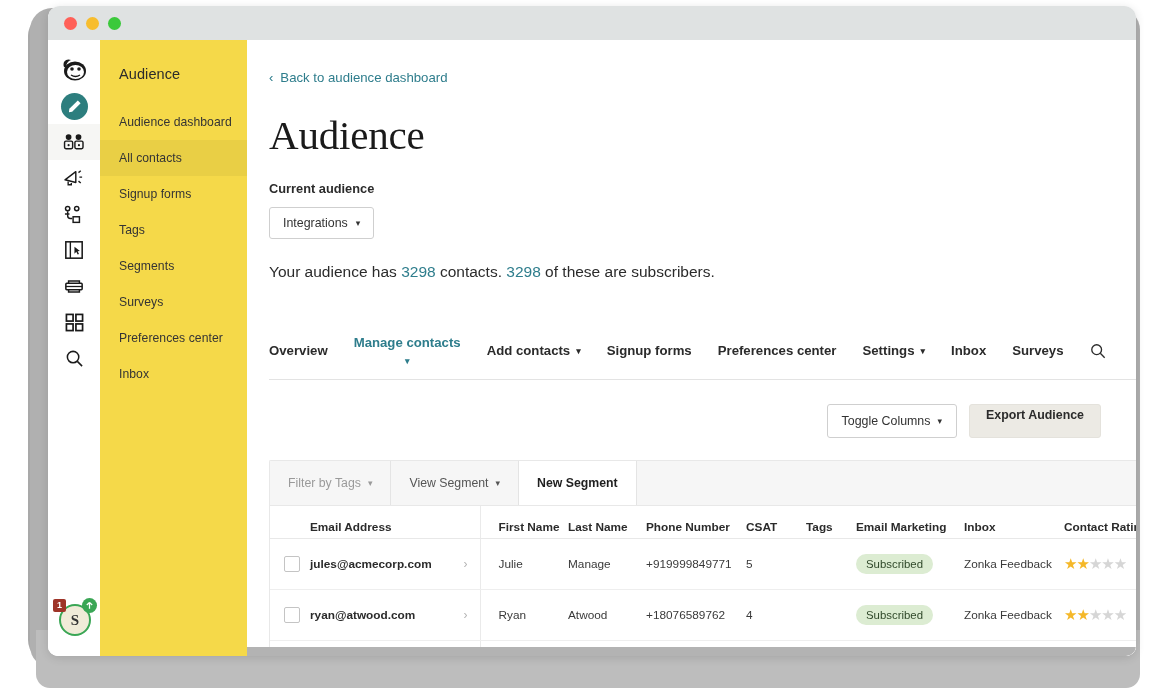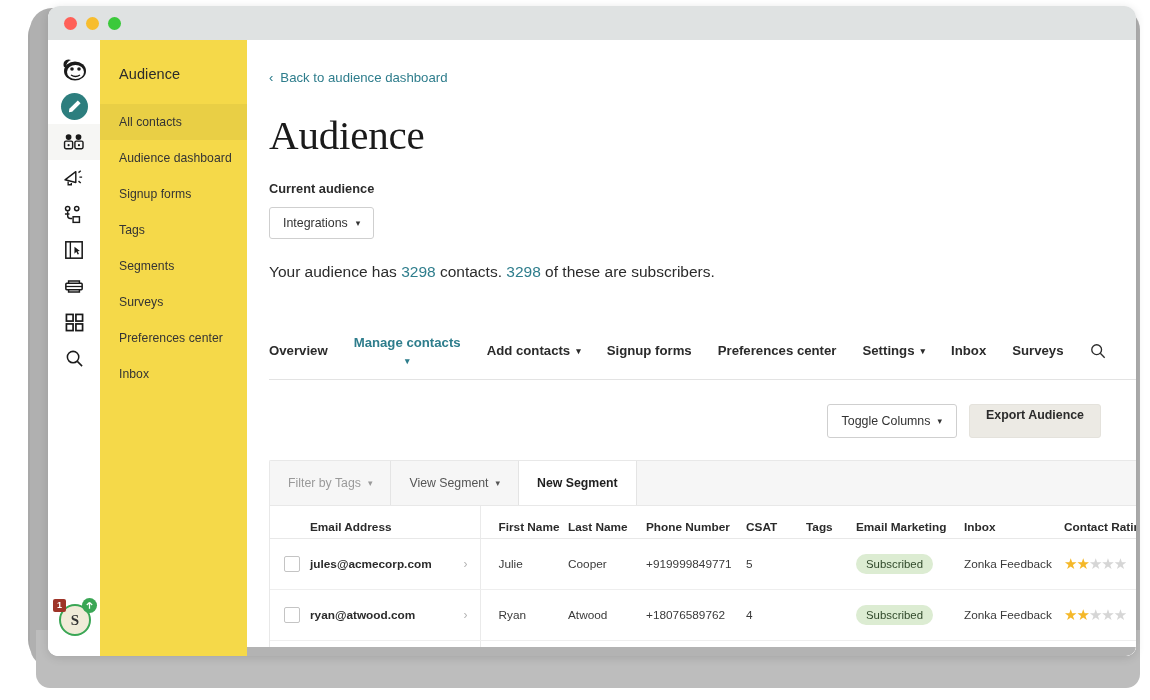--- a/index.html
+++ b/index.html
@@ -291,22 +291,22 @@
           <div class="badge-up">
             <svg width="9" height="9" viewBox="0 0 10 10">
               <path d="M5 1.5 L5 8.5 M5 1.5 L2 4.5 M5 1.5 L8 4.5" stroke="#fff" stroke-width="1.4" fill="none"></path>
             </svg>
           </div>
         </div>
       </div>
 
       <div class="ynav">
         <div class="ynav-title">Audience</div>
+        <div class="ynav-item">Audience dashboard</div>
         <div class="ynav-item active">All contacts</div>
-        <div class="ynav-item">Audience dashboard</div>
         <div class="ynav-item">Signup forms</div>
         <div class="ynav-item">Tags</div>
         <div class="ynav-item">Segments</div>
         <div class="ynav-item">Surveys</div>
         <div class="ynav-item">Preferences center</div>
         <div class="ynav-item">Inbox</div>
       </div>
 
       <div class="main">
 
@@ -413,21 +413,21 @@
                 <td class="col-check">
                     <div class="cb"></div>
                   </td>
                 <td class="col-email">
                   <div class="email-cell">
                     <span class="email-txt">jules@acmecorp.com</span>
                     <span class="row-chev">›</span>
                   </div>
                 </td>
                 <td class="col-fn">Julie</td>
-                <td class="col-ln">Cooper</td>
+                <td class="col-ln">Manage</td>
                 <td class="col-ph">+919999849771</td>
                 <td class="col-csat">5</td>
                 <td class="col-tags"></td>
                 <td class="col-em"><span class="pill">Subscribed</span></td>
                 <td class="col-src">Zonka Feedback</td>
                 <td class="col-rate"><span class="stars"><span class="star-on">★★</span><span class="star-off">★★★</span></span></td>
               </tr>
 
               <tr>
                 <td class="col-check">

